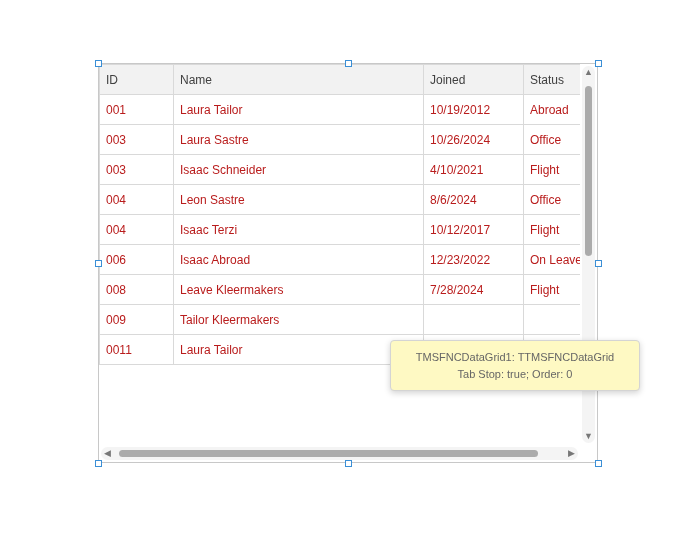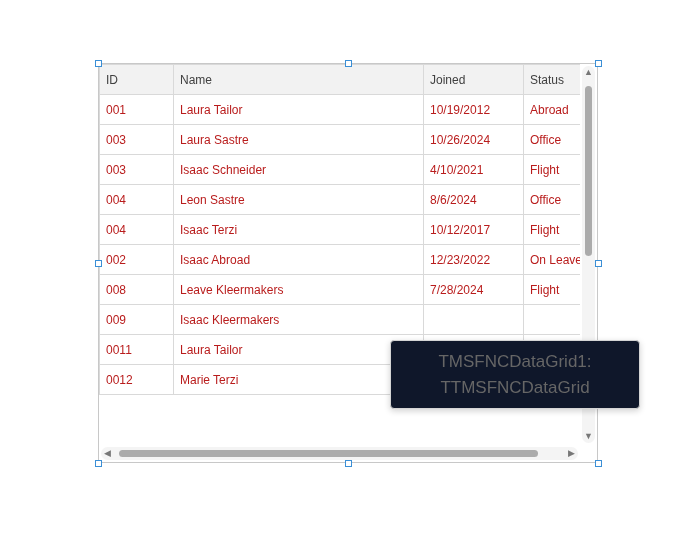--- a/index.html
+++ b/index.html
@@ -116,28 +116,28 @@
     background: #ababab;
     border-radius: 4px;
   }
   .tri { font-size: 9px; line-height: 1; }
 
   .tooltip {
     position: absolute;
     left: 390px;
     top: 340px;
     width: 250px;
-    background: #0f172a;
+    background: #fef9c3;
     border: 1px solid #d4d4d4;
     border-radius: 4px;
     box-shadow: 0 2px 6px rgba(0,0,0,0.18);
     padding: 8px 10px;
     text-align: center;
     color: #666;
-    font-size: 17px;
+    font-size: 11px;
     line-height: 1.5;
     z-index: 60;
   }
 </style>
 </head>
 <body>
 
 <div class="handle tl"></div>
 <div class="handle tm"></div>
 <div class="handle tr"></div>
@@ -190,49 +190,43 @@
             <td>8/6/2024</td>
             <td>Office</td>
           </tr>
           <tr>
             <td>004</td>
             <td>Isaac Terzi</td>
             <td>10/12/2017</td>
             <td>Flight</td>
           </tr>
           <tr>
-            <td>002</td>
+            <td>006</td>
             <td>Isaac Abroad</td>
             <td>12/23/2022</td>
             <td>On Leave</td>
           </tr>
           <tr>
             <td>008</td>
             <td>Leave Kleermakers</td>
             <td>7/28/2024</td>
             <td>Flight</td>
           </tr>
           <tr>
             <td>009</td>
-            <td>Isaac Kleermakers</td>
+            <td>Tailor Kleermakers</td>
             <td></td>
             <td></td>
           </tr>
           <tr>
             <td>0011</td>
             <td>Laura Tailor</td>
             <td>12/4/2023</td>
             <td>Office</td>
           </tr>
-          <tr>
-            <td>0012</td>
-            <td>Marie Terzi</td>
-            <td>5/30/2014</td>
-            <td>On Leave</td>
-          </tr>
         </tbody>
     </table>
   </div>
 
   <div class="vscroll">
     <div class="v-arrow up">
         <span class="tri">▲</span>
       </div>
     <div class="thumb"></div>
     <div class="v-arrow dn">
@@ -246,13 +240,14 @@
       </div>
     <div class="thumb"></div>
     <div class="h-arrow rt">
         <span class="tri">▶</span>
       </div>
   </div>
 </div>
 
 <div class="tooltip">
   <div>TMSFNCDataGrid1: TTMSFNCDataGrid</div>
+  <div>Tab Stop: true; Order: 0</div>
 </div>
 
 </body></html>

